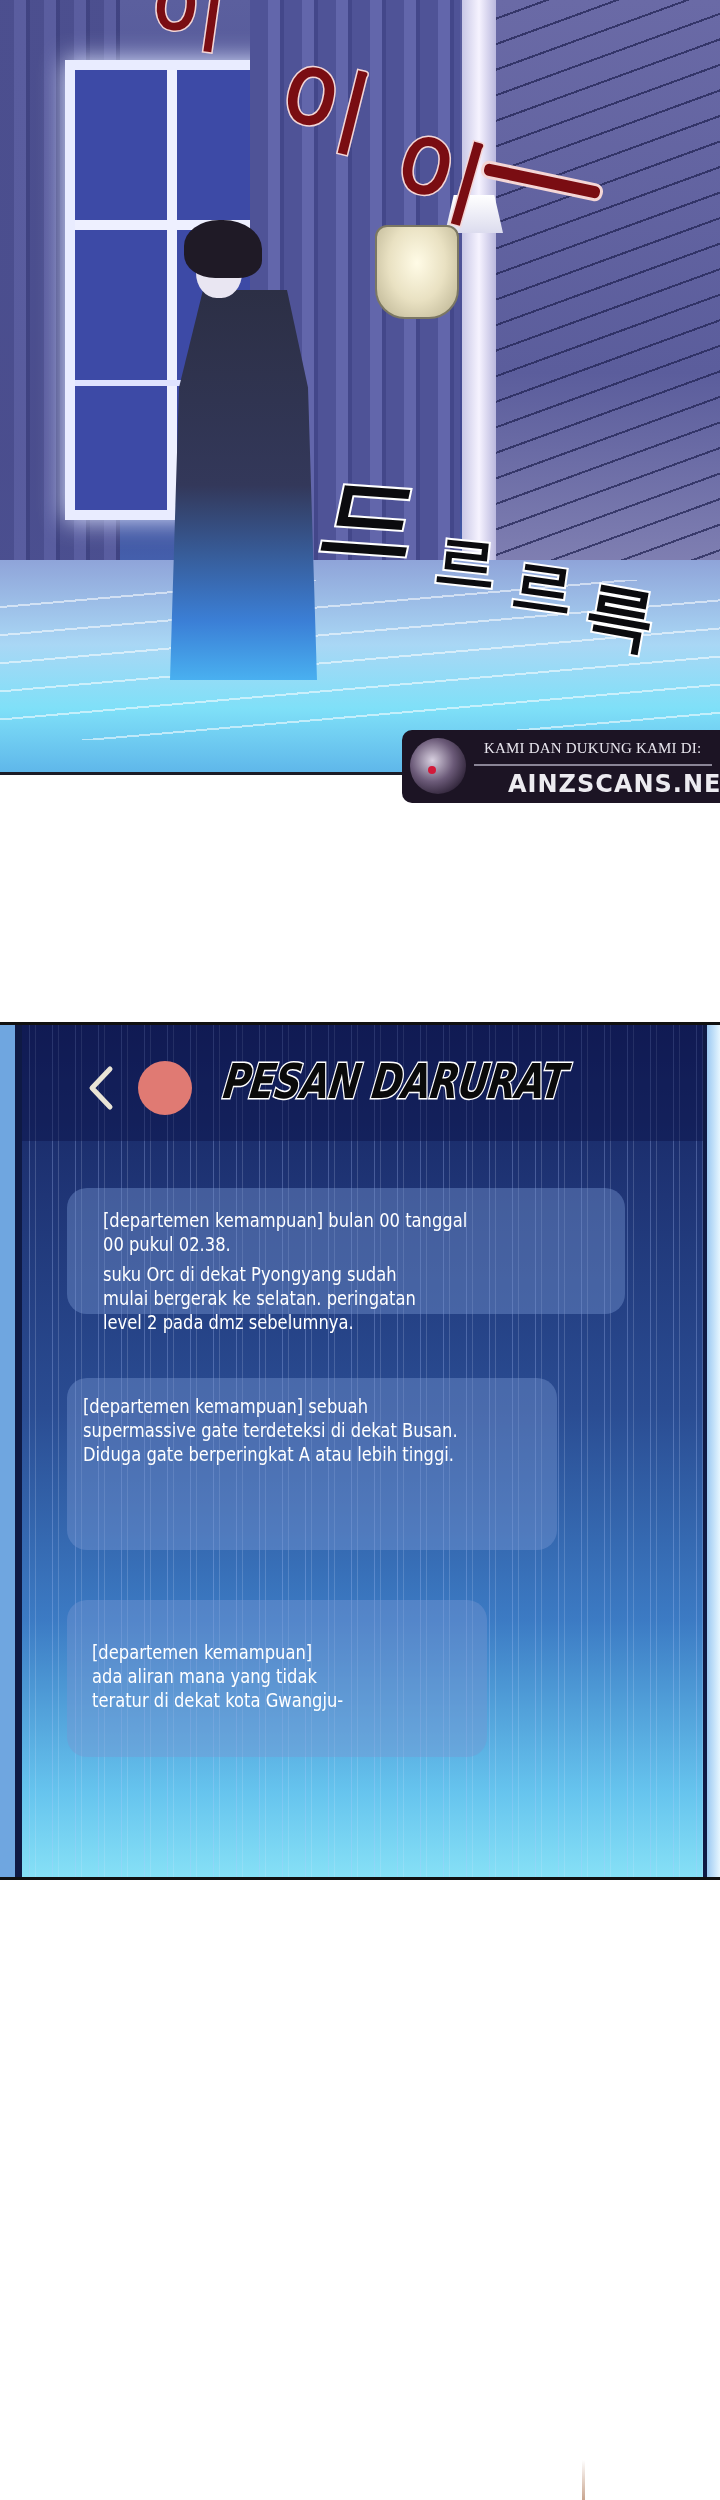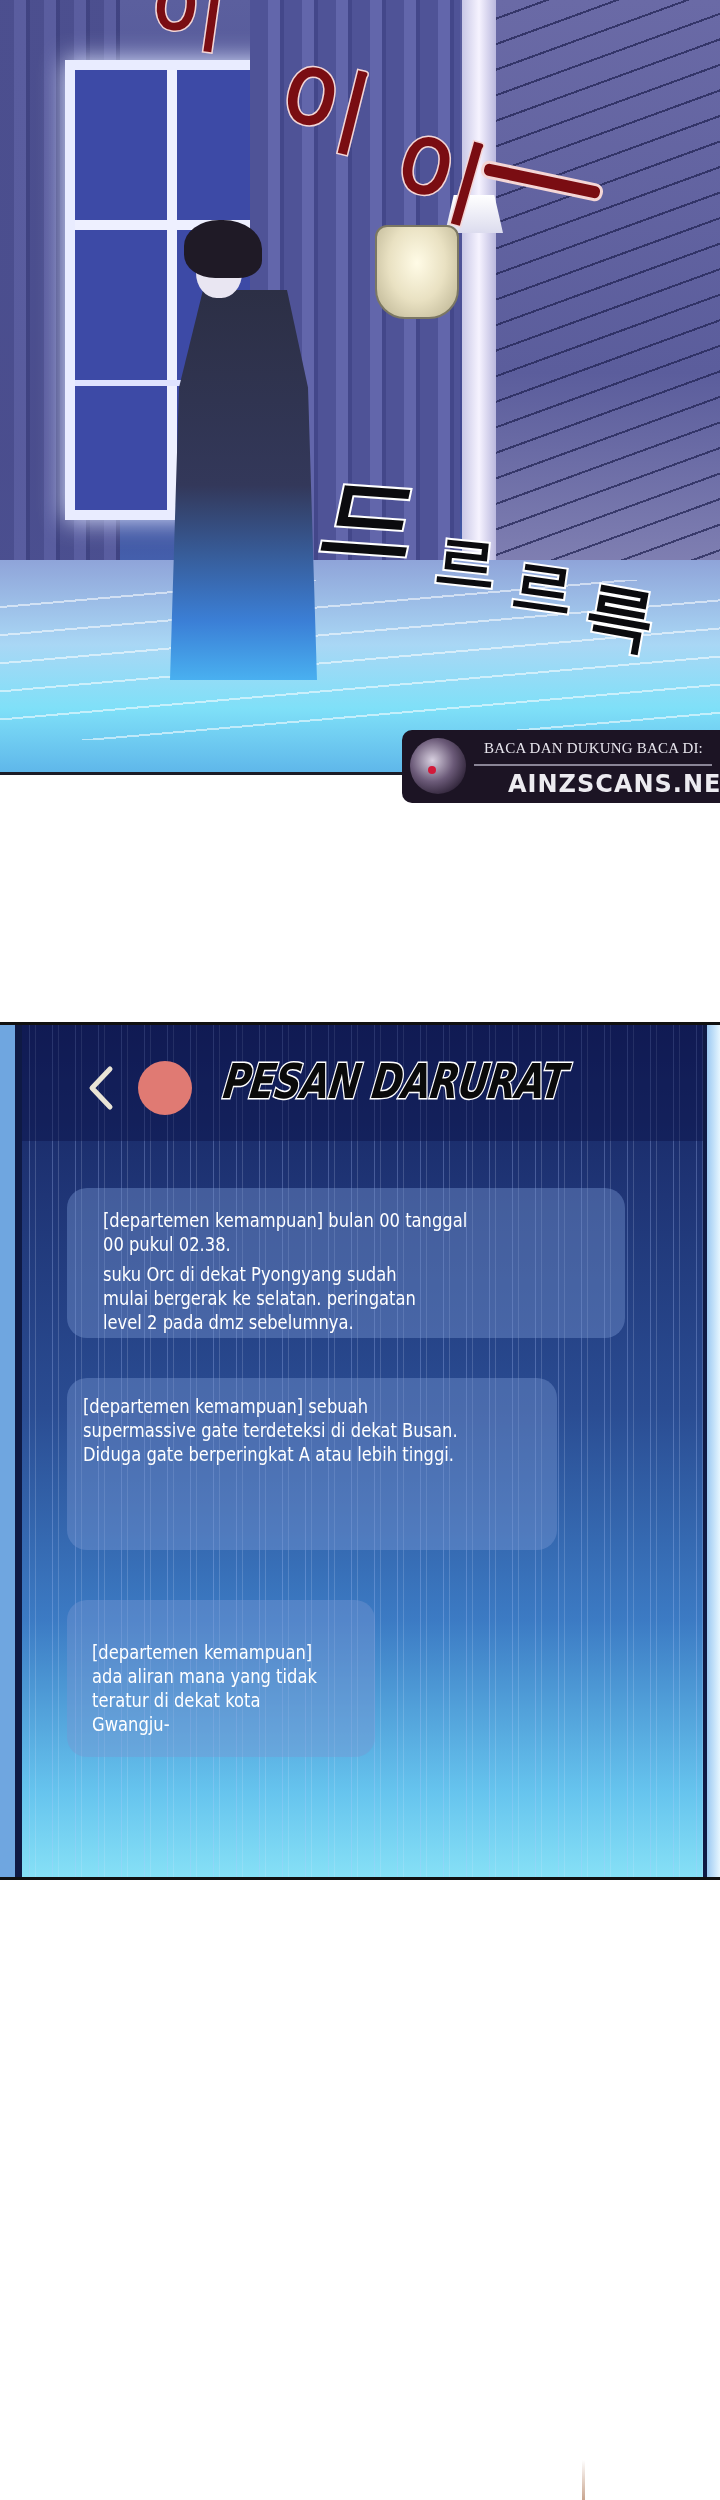--- a/index.html
+++ b/index.html
@@ -87,24 +87,24 @@
   .back-icon { position: absolute; left: 86px; top: 40px; width: 30px; height: 46px; cursor: pointer; }
   .back-icon svg { width: 100%; height: 100%; }
   .avatar-dot { position: absolute; left: 138px; top: 36px; width: 54px; height: 54px; border-radius: 50%; background: #e07a73; }
   .panel-title { position: absolute; left: 224px; top: 28px; font-family: "DejaVu Sans", sans-serif; font-weight: bold; font-style: italic;
     font-size: 48px; color: #0a0a0a; -webkit-text-stroke: 3px #ffffff; paint-order: stroke fill;
     transform: scaleX(.78) skewX(-10deg); transform-origin: left; letter-spacing: -1px; white-space: nowrap; }
 
   .bubble { position: absolute; left: 67px; background: rgba(120,150,210,.42); border-radius: 20px;
     color: #ffffff; font-family: "DejaVu Sans", sans-serif; font-size: 19px; line-height: 24px; box-sizing: border-box; }
   .bubble p { margin: 0; white-space: pre-line; transform: scaleX(.86); transform-origin: left; }
-  .bubble.b1 { top: 163px; width: 558px; height: 150px; padding: 20px 0 0 36px; }
+  .bubble.b1 { top: 163px; width: 558px; height: 126px; padding: 20px 0 0 36px; }
   .bubble.b1 p + p { margin-top: 6px; }
   .bubble.b2 { top: 353px; width: 490px; height: 172px; padding: 16px 0 0 16px; }
-  .bubble.b3 { top: 575px; width: 308px; height: 157px; padding: 40px 0 0 25px; }
+  .bubble.b3 { top: 575px; width: 420px; height: 157px; padding: 40px 0 0 25px; }
 
   .bottom-fade-tick { position: absolute; left: 582px; top: 2460px; width: 3px; height: 40px;
     background: linear-gradient(180deg, transparent, #c9a58f); }
 </style>
 </head>
 <body>
 
 <div class="scene">
   <div class="curtain-left"></div>
   <div class="window">
@@ -134,21 +134,21 @@
 
   <span class="sfx-bottom s1">드</span>
   <span class="sfx-bottom s2">르</span>
   <span class="sfx-bottom s3">르</span>
   <span class="sfx-bottom s4">륵</span>
 
 </div>
 
 <div class="wm-ainz">
   <div class="logo"></div>
-  <span class="line1">BACA DAN DUKUNG BACA DI:</span>
+  <span class="line1">KAMI DAN DUKUNG KAMI DI:</span>
   <div class="rule"></div>
   <span class="line2">AINZSCANS.NET</span>
 </div>
 
 <div class="phone-panel">
   <div class="phone-body"></div>
   <div class="phone-right-edge"></div>
   <div class="phone-header"></div>
 
   <div class="back-icon">

